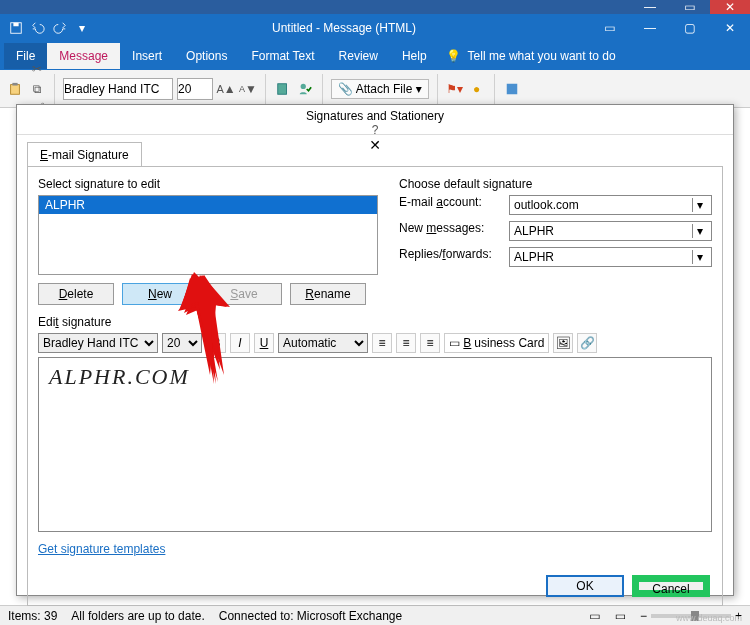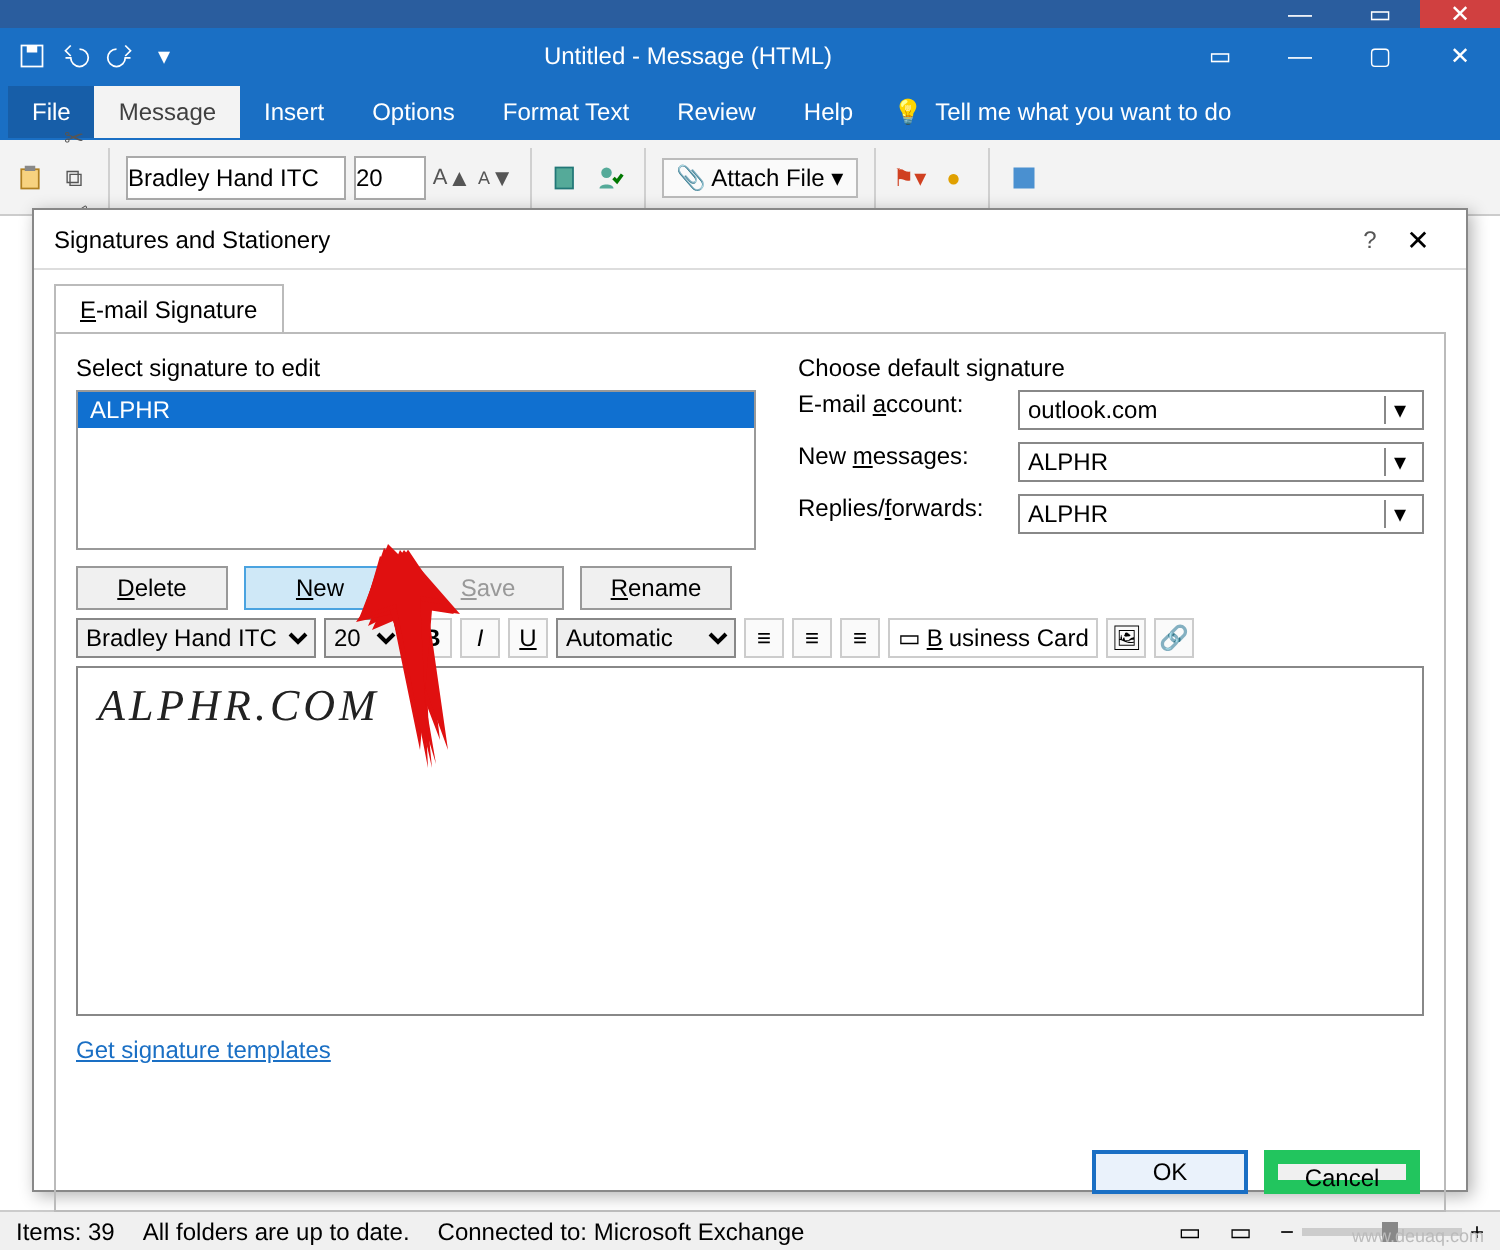--- a/index.html
+++ b/index.html
@@ -15,35 +15,35 @@
 .msg-titlebar { height: 28px; display: flex; align-items: center; color: #fff; background: #1a6fc4; }
 .msg-titlebar .qat { display: flex; gap: 6px; padding: 0 8px; }
 .msg-titlebar .qat span { width: 16px; height: 16px; display: inline-flex; align-items: center; justify-content: center; }
 .msg-titlebar .title { flex: 1; text-align: center; font-size: 12px; }
 .msg-titlebar .wc { display: flex; }
 .msg-titlebar .wc span { width: 40px; height: 28px; display: inline-flex; align-items: center; justify-content: center; color: #fff; }
 
 .ribbon-tabs { display: flex; align-items: center; background: #1a6fc4; height: 28px; color: #fff; padding-left: 4px; }
 .ribbon-tabs .tab { padding: 6px 12px; cursor: pointer; font-size: 12px; }
 .ribbon-tabs .tab.file { background: #175ea8; }
-.ribbon-tabs .tab.active { background: #f3f3f3; color: #404040; }
+.ribbon-tabs .tab.active { background: #f3f3f3; color: #be185d; }
 .ribbon-tabs .tell { display: flex; align-items: center; gap: 6px; margin-left: 8px; }
 
 .ribbon-body { background: #f3f3f3; height: 38px; display: flex; align-items: center; padding: 4px 6px; gap: 8px; border-bottom: 1px solid #ccc; }
 .ribbon-body .grp { display: flex; align-items: center; gap: 4px; }
 .ribbon-body .sep { width: 1px; height: 30px; background: #d0d0d0; }
 .ribbon-body select, .ribbon-body input { border: 1px solid #aaa; height: 22px; font-size: 12px; background: #fff; }
 .ribbon-body .fontname { width: 110px; }
 .ribbon-body .fontsize { width: 36px; }
 .ribbon-body .icon { width: 18px; height: 18px; display: inline-flex; align-items: center; justify-content: center; color: #555; }
 .ribbon-body .btn-attach { border: 1px solid #bbb; padding: 2px 6px; background: #fafafa; }
 
 
 .dialog { position: absolute; left: 16px; top: 104px; width: 718px; height: 492px; background: #fff; border: 1px solid #888; box-shadow: 2px 2px 8px rgba(0,0,0,0.3); z-index: 10; }
-.dialog-title { height: 30px; display: flex; align-items: center; padding: 4px 10px; border-bottom: 1px solid #ddd; }
+.dialog-title { height: 30px; display: flex; align-items: center; padding: 4px 10px; border-bottom: 1px solid #ddd; flex-direction: column; }
 .dialog-title .t { flex: 1; font-size: 12px; }
 .dialog-title .help { width: 20px; text-align: center; color: #555; }
 .dialog-title .close { width: 28px; text-align: center; font-size: 14px; }
 
 .dlg-tabs { display: flex; padding: 6px 10px 0 10px; }
 .dlg-tabs .dt { padding: 5px 12px; border: 1px solid #bbb; border-bottom: none; margin-right: 2px; background: #f6f6f6; font-size: 12px; }
 .dlg-tabs .dt.active { background: #fff; position: relative; top: 1px; }
 .dlg-tabs .dt u { text-decoration: underline; }
 .dlg-panel { border: 1px solid #bbb; margin: 0 10px; padding: 10px; height: 440px; position: relative; }
 
@@ -249,20 +249,21 @@
         <div class="row">
           <label>Replies/<u>f</u>orwards:</label>
           <div class="combo" style="display:flex;align-items:center">
               <span>ALPHR</span>
               <span style="margin-left:auto;border-left:1px solid #888;padding:0 4px">▾</span>
             </div>
         </div>
       </div>
     </div>
 
+    <div class="edit-label">Edi<u>t</u> signature</div>
     <div class="sig-toolbar">
       <select class="fn"><option>Bradley Hand ITC</option></select>
       <select class="fs"><option>20</option></select>
       <span class="tb" style="font-weight:bold">B</span>
       <span class="tb" style="font-style:italic">I</span>
       <span class="tb" style="text-decoration:underline">U</span>
       <select class="auto"><option>Automatic</option></select>
       <span class="tb">≡</span>
       <span class="tb">≡</span>
       <span class="tb">≡</span>

